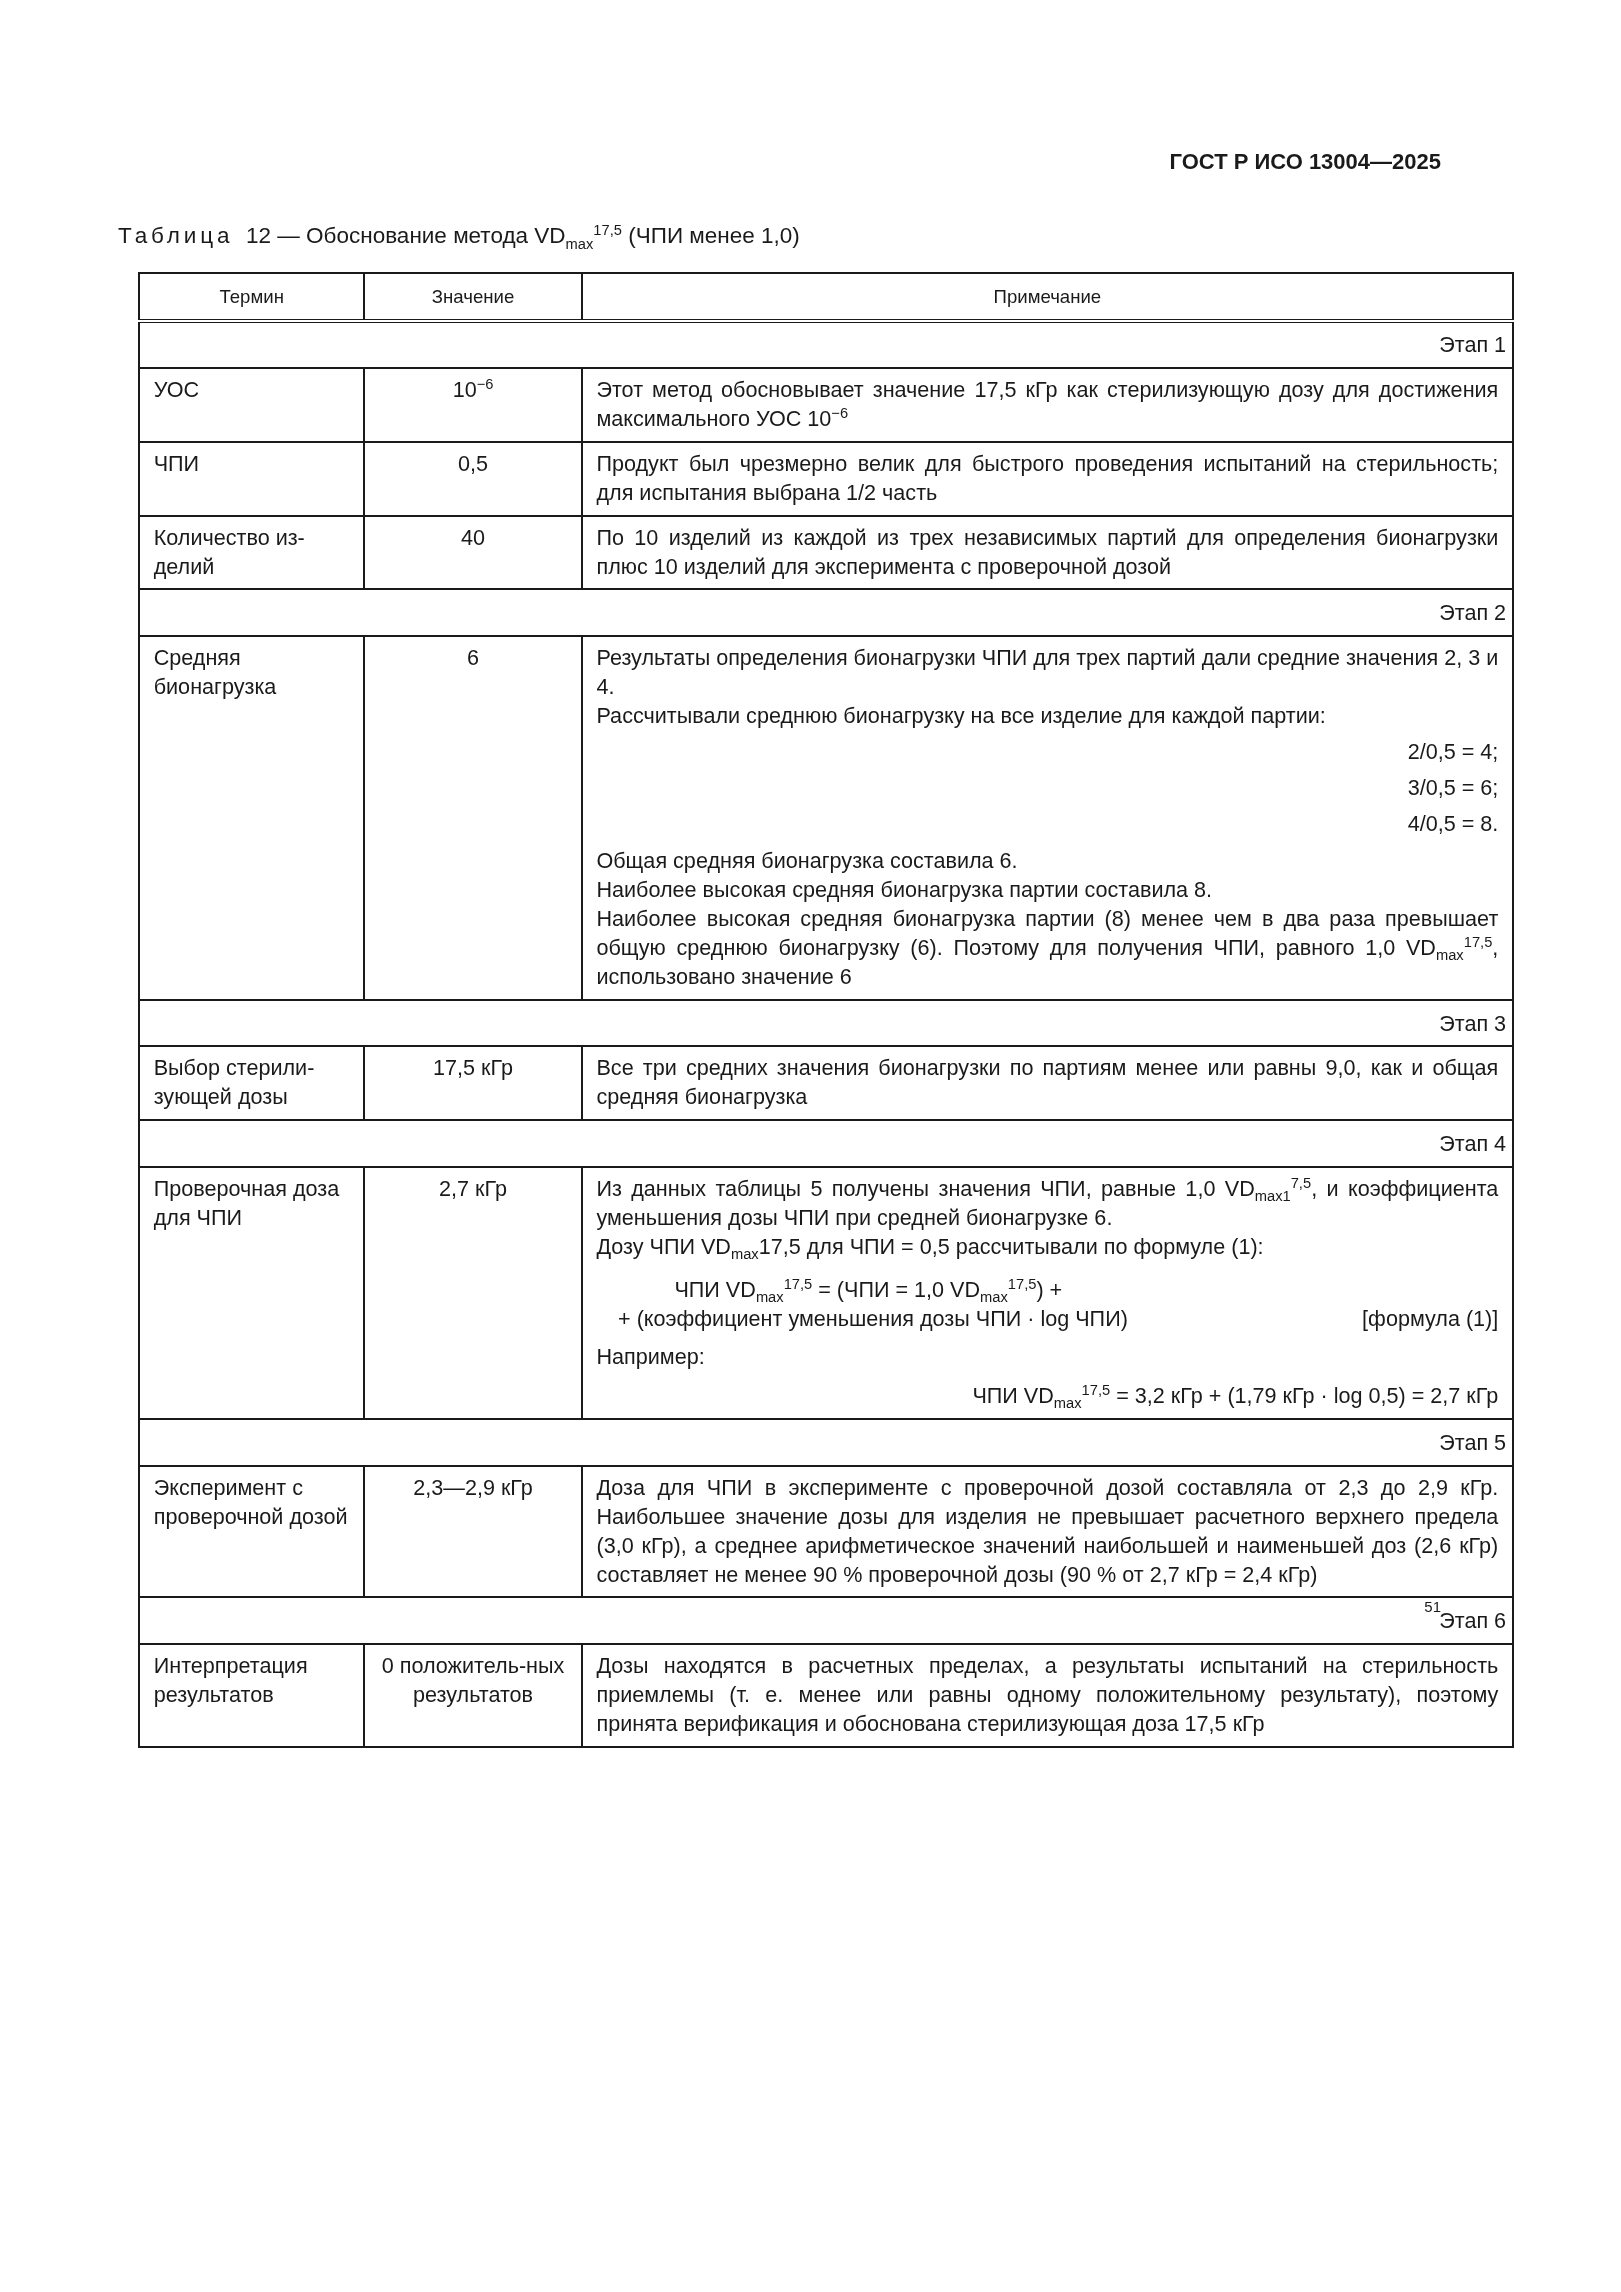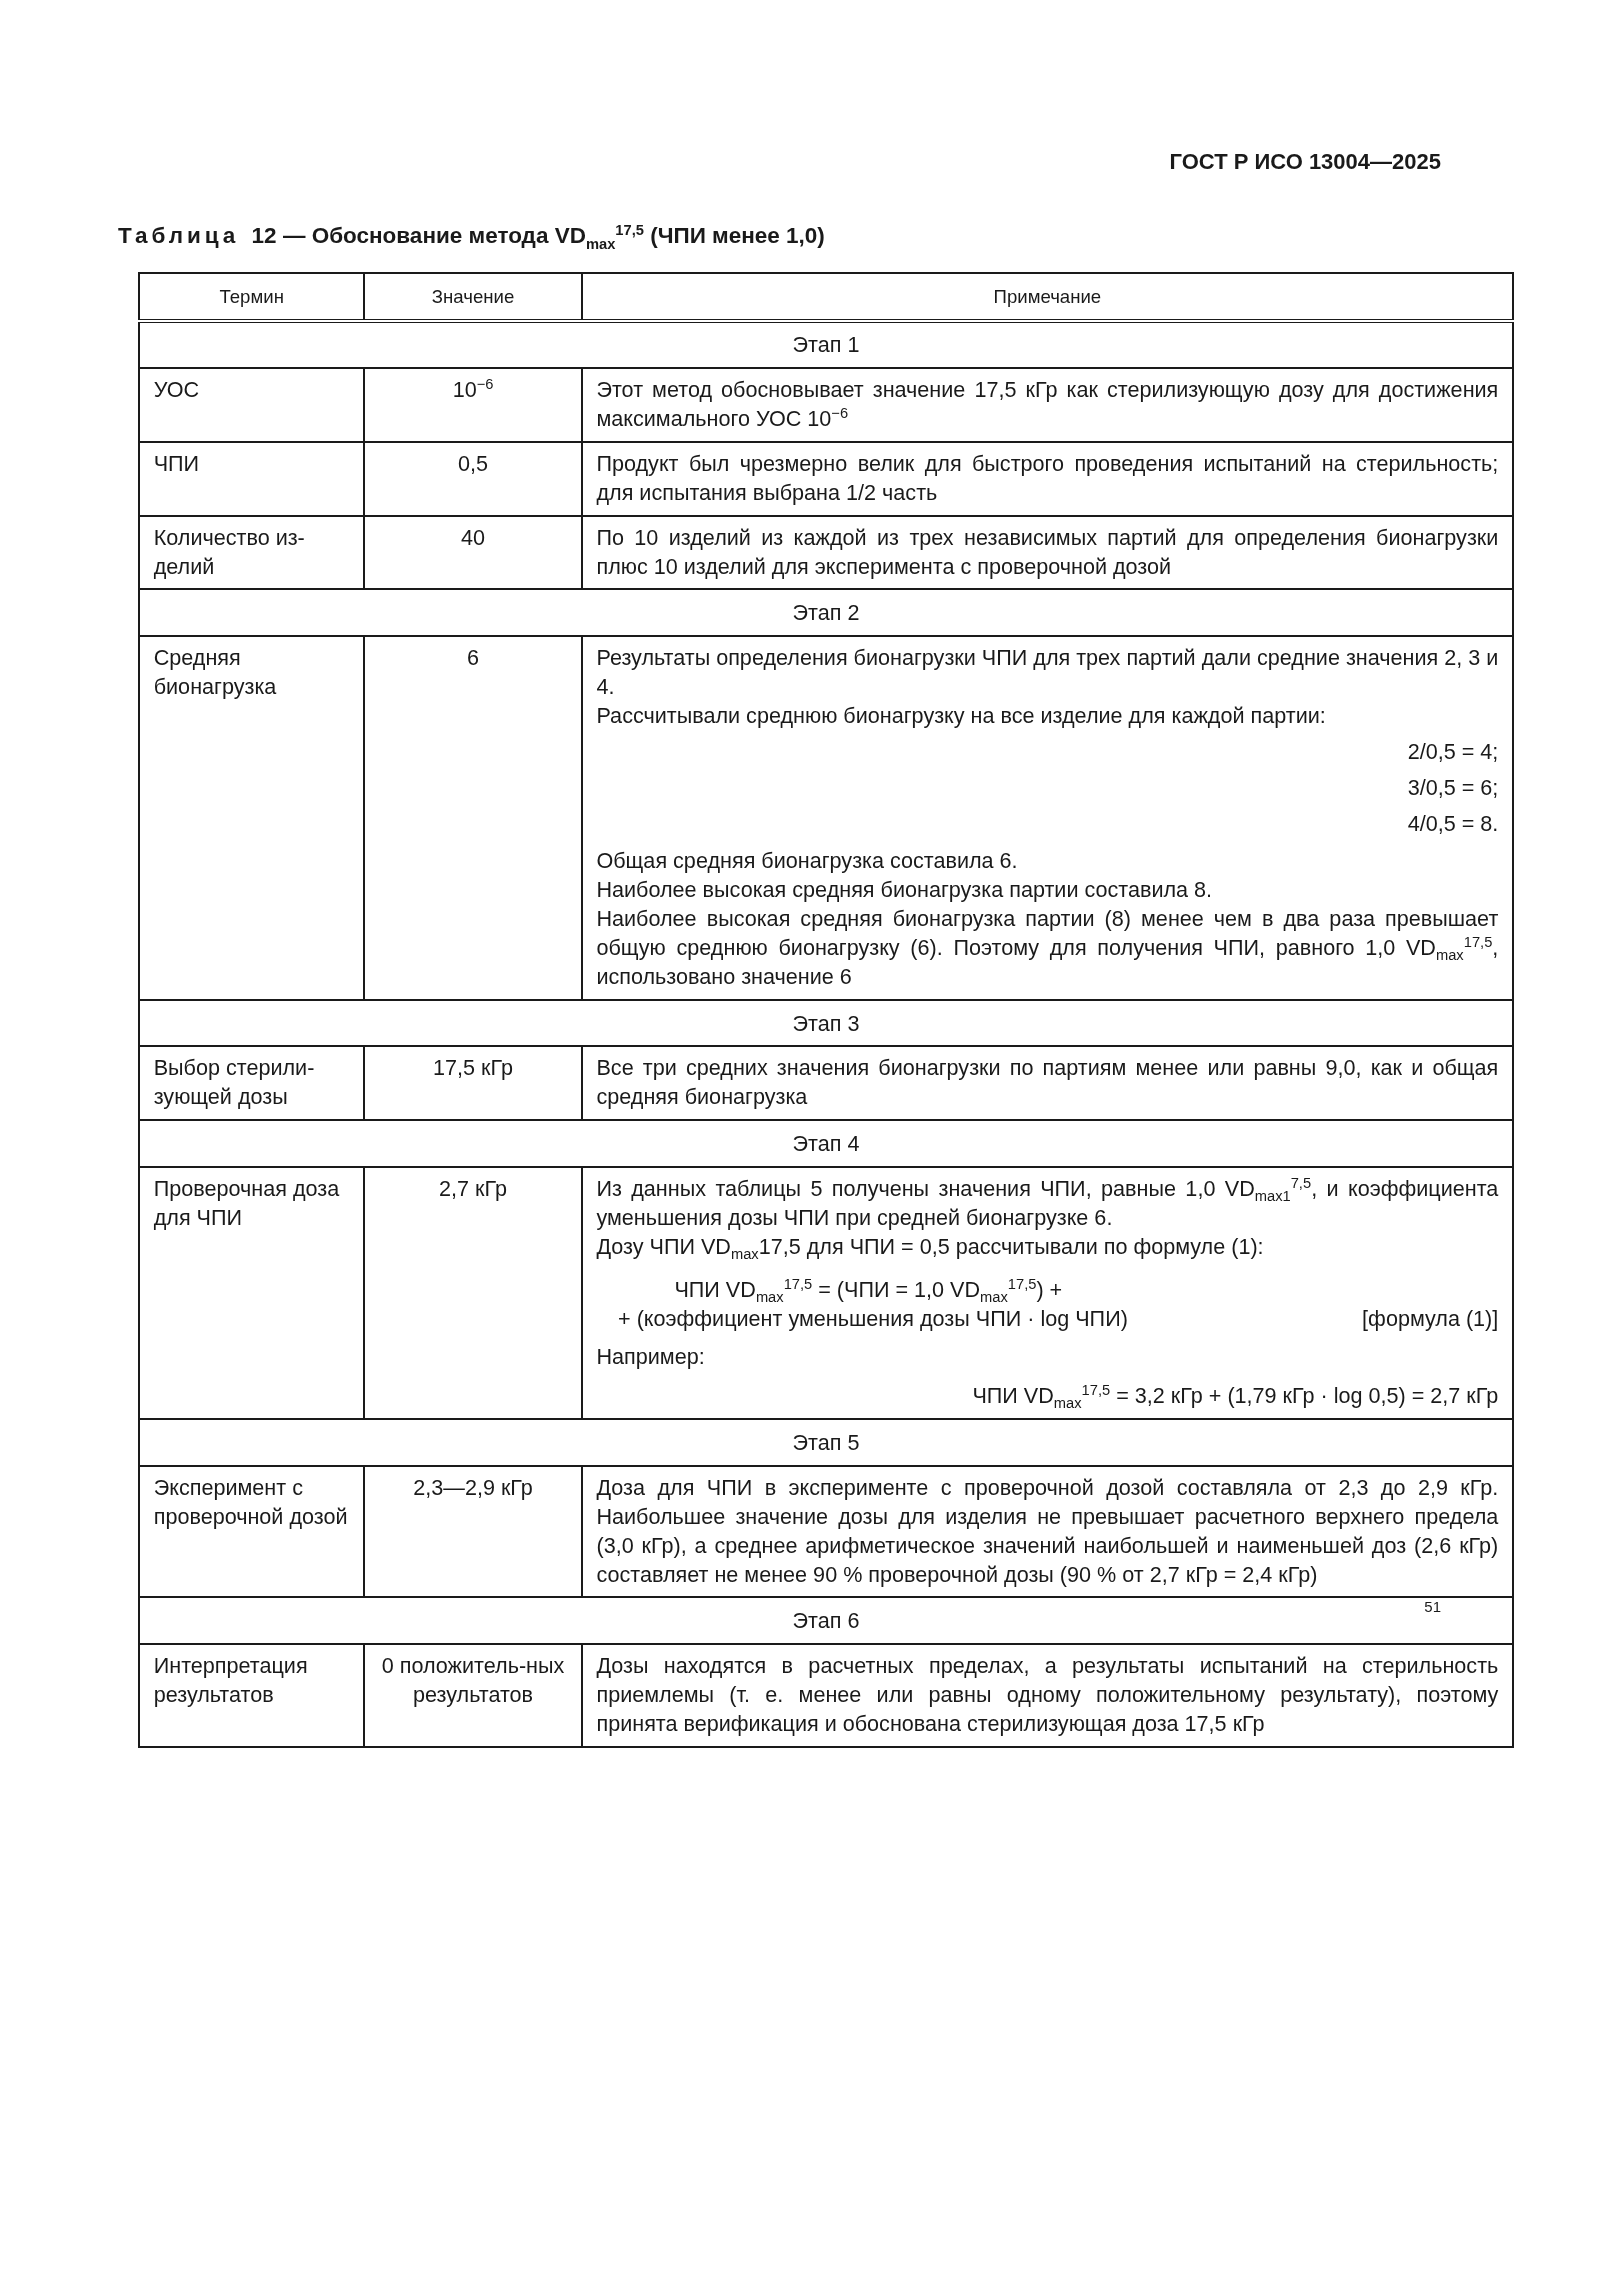--- a/index.html
+++ b/index.html
@@ -1,26 +1,26 @@
 <!DOCTYPE html>
 <html><head>
 <meta charset="utf-8">
 <style>
   html,body{margin:0;padding:0;background:#fff;}
   body{width:1621px;height:2293px;position:relative;font-family:"Liberation Sans",sans-serif;color:#1a1a1a;overflow:hidden;}
   .hdr{position:absolute;right:180px;top:149px;font-weight:bold;font-size:22px;}
-  .caption{position:absolute;left:118px;top:223px;font-size:22.5px;font-weight:bold;}
+  .caption{position:absolute;left:118px;top:223px;font-size:22.5px;}
   .caption .sp{letter-spacing:3.9px;}
   table{position:absolute;left:118px;top:272px;width:1376px;border-collapse:collapse;font-size:21.6px;line-height:29px;margin-left:20px;}
   td{border:2px solid #1a1a1a;vertical-align:top;padding:5.9px 13.7px 7.8px 13.7px;}
   td.c1{width:196px;}
   td.c2{width:188px;text-align:center;}
   tr.head td{font-size:18.6px;text-align:center;height:29px;padding:7.8px 9.8px;vertical-align:middle;}
   tr.head td{border-bottom:4.9px double #1a1a1a;}
-  tr.stage td{text-align:center;height:33px;vertical-align:middle;padding:5.9px;border-top:2.9px solid #1a1a1a;border-bottom:2.9px solid #1a1a1a;}
+  tr.stage td{text-align:right;height:33px;vertical-align:middle;padding:5.9px;border-top:2.9px solid #1a1a1a;border-bottom:2.9px solid #1a1a1a;}
   .just{text-align:justify;}
   .center{text-align:right;display:block;}
   sub,sup{font-size:14.7px;line-height:0;}
   .formula{display:block;margin:13.7px 0 9.8px 0;}
   .f1{padding-left:78px;display:block;}
   .f2{display:flex;justify-content:space-between;padding-left:21.6px;}
   .f3{display:block;text-align:right;margin-top:9.8px;}
   .pnum{position:absolute;right:180px;top:1598px;font-size:15px;}
 </style>
 </head>

